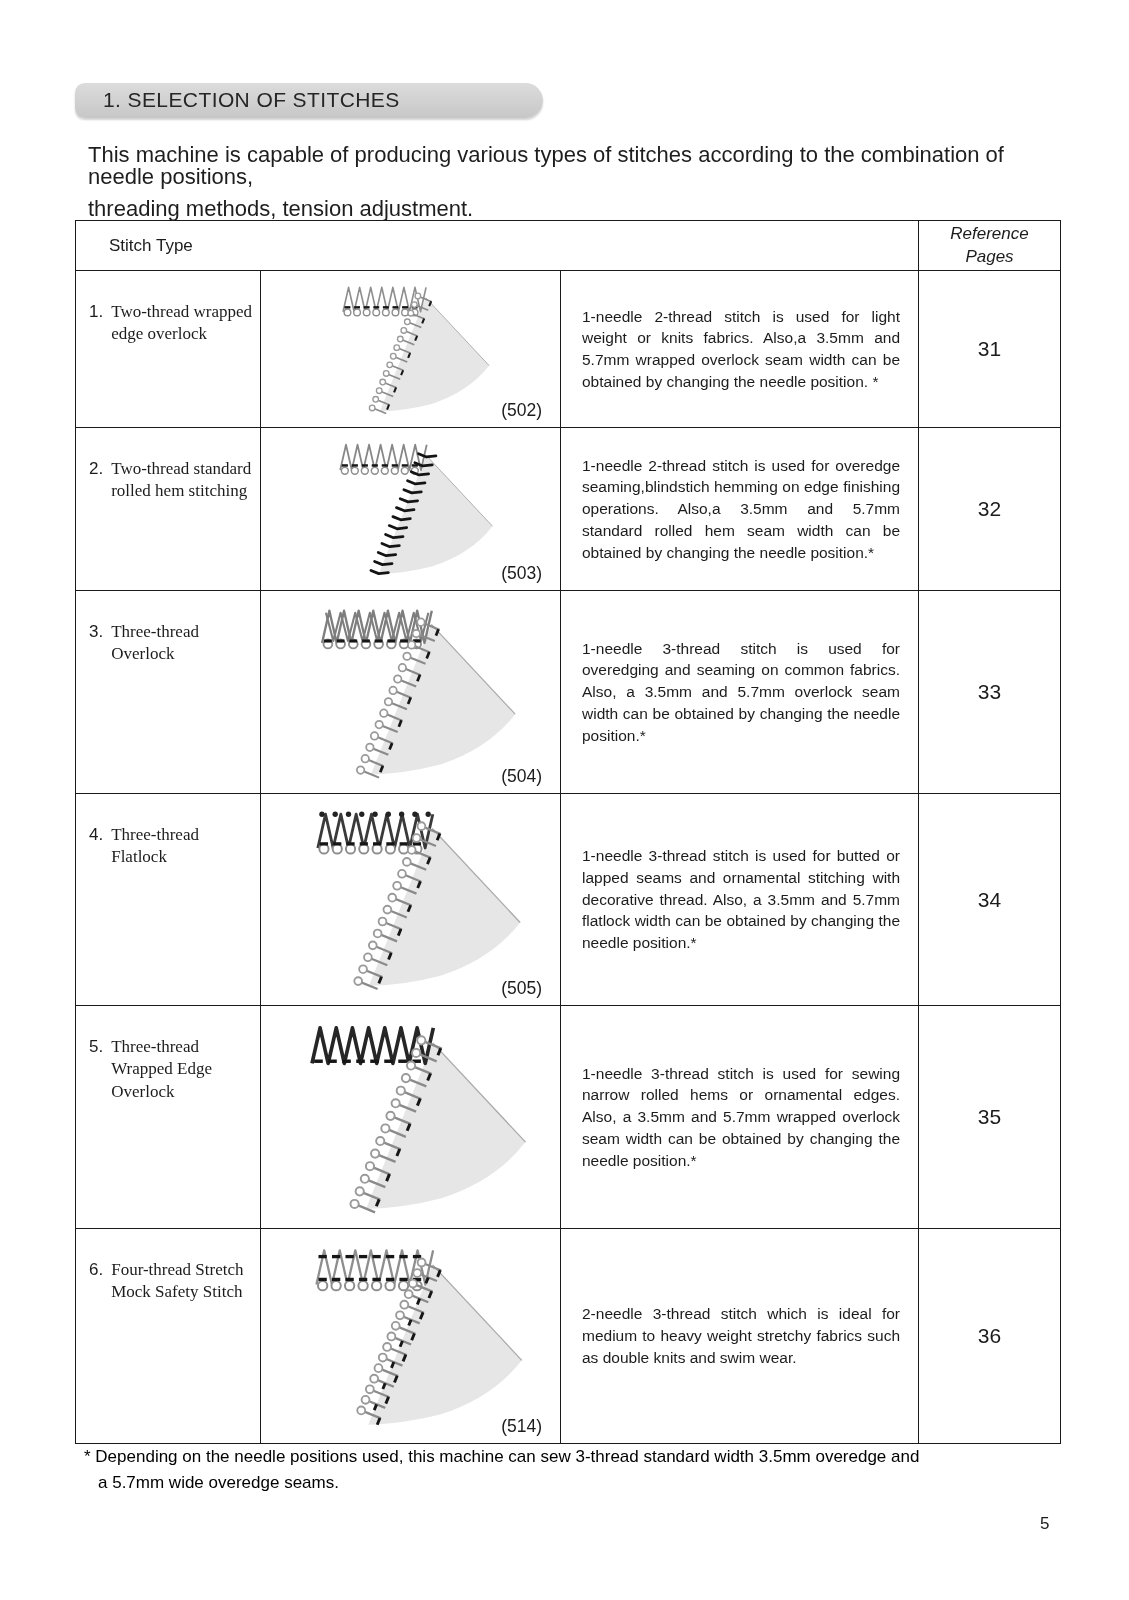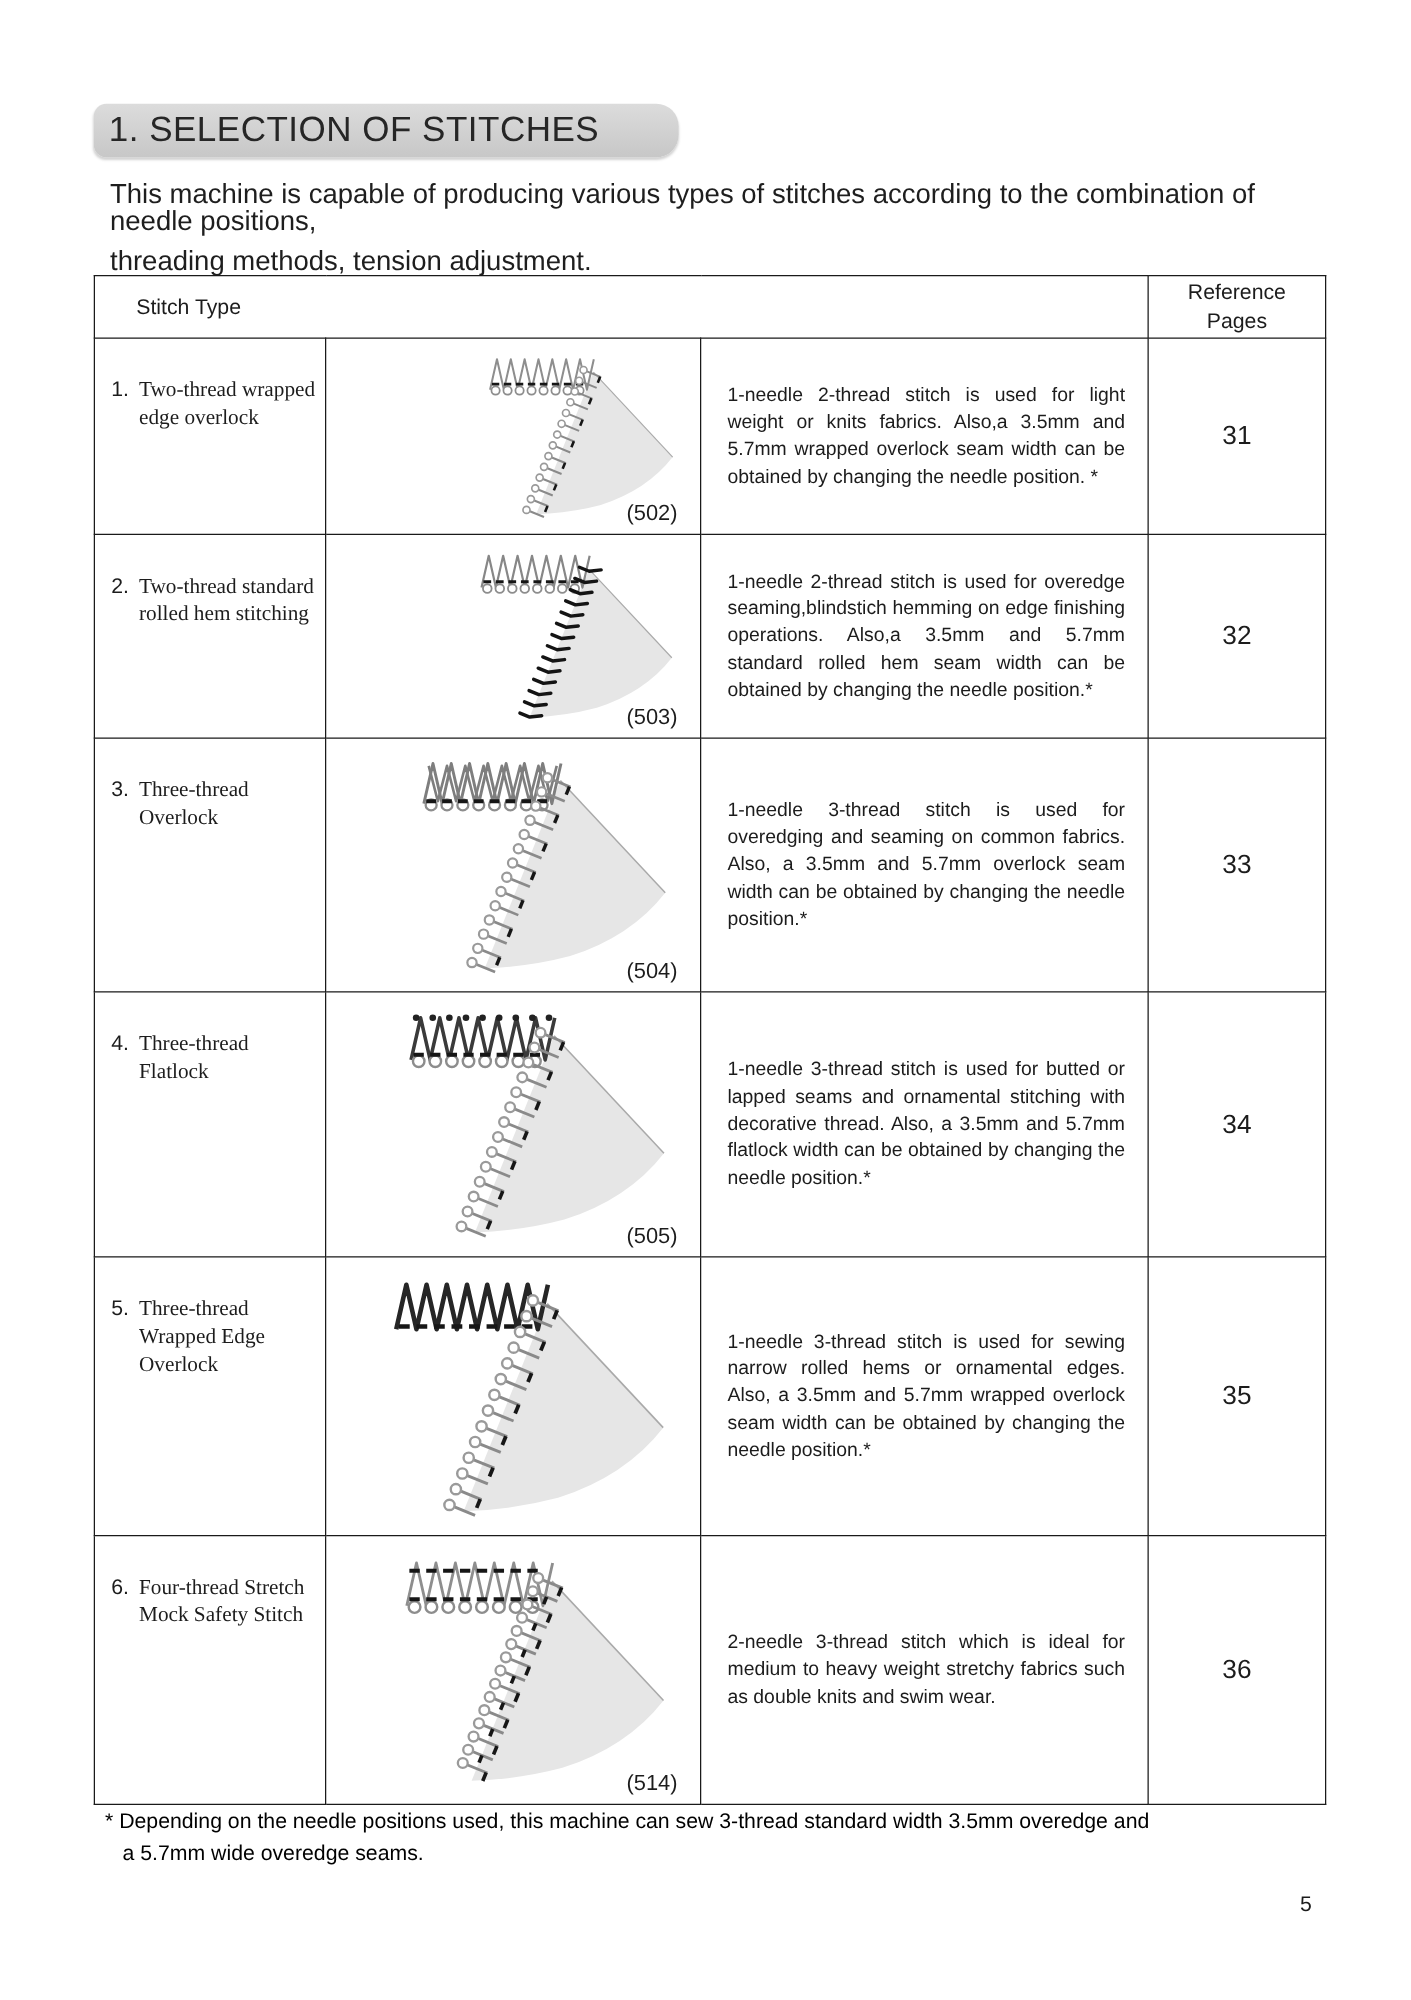--- a/index.html
+++ b/index.html
@@ -9,22 +9,22 @@
     background:#ffffff;
     font-family:"Liberation Sans", sans-serif;
     color:#1c1c1c;
     overflow:hidden;
   }
   .title-badge{
     position:absolute;left:75px;top:83px;width:468px;box-sizing:border-box;
     background:linear-gradient(#dcdcdc,#c7c7c7);
     border-radius:10px 18px 18px 10px;
     box-shadow:0 2px 2px rgba(0,0,0,0.18);
-    padding:5px 0 6px 12px;
-    font-size:28px;letter-spacing:0.4px;color:#262626;
+    padding:5px 0 6px 28px;
+    font-size:21px;letter-spacing:0.4px;color:#262626;
   }
   .intro{
     position:absolute;left:88px;top:144px;width:948px;
     font-size:22px;line-height:1.0;color:#1e1e1e;
   }
   .intro .line{display:block;margin-bottom:10px;}
   table.stitch-table{
     position:absolute;left:75px;top:206px;width:985px;
     border-collapse:collapse;table-layout:fixed;margin-top:14px;
   }
@@ -32,28 +32,28 @@
     border:1.7px solid #1a1a1a;
     box-sizing:border-box;
     overflow:hidden;
   }
   tr.head-row{height:50px;}
   td.head-stitch{
     font-size:17px;padding-left:33px;vertical-align:middle;
   }
   td.head-ref{
     font-size:17px;text-align:center;vertical-align:middle;
-    line-height:1.3;padding:0 20px;
+    line-height:1.3;padding:0 20px;font-style:italic;
   }
   td.name-cell{vertical-align:top;padding:30px 4px 0 13px;font-size:17px;line-height:1.32;}
   .name-row{display:flex;gap:8px;}
   .name-row .num{flex:0 0 auto;}
   .name-row .nm{flex:1 1 auto;font-family:Liberation Serif, serif;}
   td.img-cell{padding:4px 6px;vertical-align:middle;}
-  .img-wrap{position:relative;display:flex;align-items:center;justify-content:flex-end;}
+  .img-wrap{position:relative;display:flex;align-items:center;justify-content:center;}
   svg.stitch{height:96%;width:auto;display:block;}
   .caption{
     position:absolute;right:12px;bottom:0px;font-size:17.5px;color:#1c1c1c;
   }
   td.desc-cell{
     vertical-align:middle;
     padding:10px 18px 10px 21px;
     font-size:15.5px;line-height:1.4;
     text-align:justify;
   }

